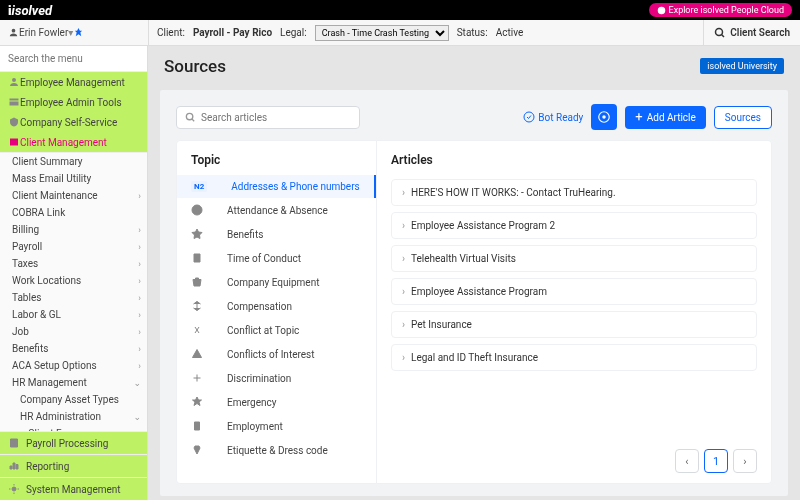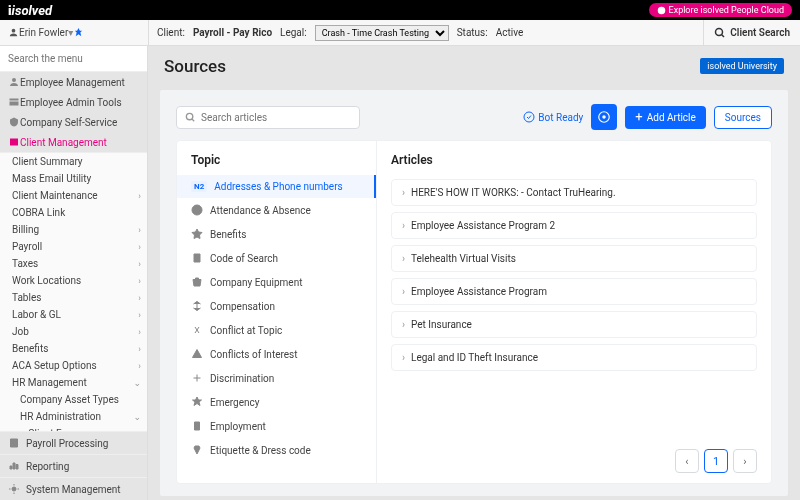--- a/index.html
+++ b/index.html
@@ -8,21 +8,21 @@
 .logo{color:#fff;font-weight:700;font-size:13px;font-style:italic}
 .logo b{color:#fff;font-style:normal}
 .explore-btn{background:#e6007e;color:#fff;border:none;border-radius:10px;padding:2px 8px;font-size:9px;display:flex;align-items:center;gap:3px}
 .userbar{height:26px;background:#f7f7f7;border-bottom:1px solid #ddd;display:flex;align-items:center}
 .user-left{width:148px;display:flex;align-items:center;padding:0 8px;font-size:10px;color:#444}
 .user-ico{width:11px;height:11px;fill:#555}
 .client-row{flex:1;display:flex;align-items:center;gap:8px;padding:0 8px;font-size:10px;color:#333;border-left:1px solid #ddd;height:100%}
 .client-row select{font-size:9px;border:1px solid #aaa;padding:1px 2px}
 .client-search{display:flex;align-items:center;gap:4px;padding:0 10px;font-size:10px;font-weight:600;border-left:1px solid #ddd;height:100%}
 .shell{display:flex;height:454px}
-.sidebar{width:148px;border-right:1px solid #ddd;background:#e5e5e5;display:flex;flex-direction:column;font-size:10px;overflow:hidden}
+.sidebar{width:148px;border-right:1px solid #ddd;background:#bef264;display:flex;flex-direction:column;font-size:10px;overflow:hidden}
 .search-menu{border:none;border-bottom:1px solid #eee;padding:7px 8px;font-size:10px;width:100%;outline:none}
 .nav-top>div{display:flex;align-items:flex-end;gap:0;padding:4px 8px;color:#444;cursor:pointer}
 .nav-top svg{width:12px;height:12px;fill:#888;flex-shrink:0}
 .nav-top .active{color:#e6007e}
 .nav-top .active svg{fill:#e6007e}
 .subnav{flex:1;overflow-y:auto;background:#fafafa;border-top:1px solid #eee;position:relative}
 .subnav::-webkit-scrollbar{width:9px}
 .subnav::-webkit-scrollbar-thumb{background:#bbb}
 .subnav .srow{padding:3px 6px 3px 12px;display:flex;align-items:flex-end;justify-content:space-between;cursor:pointer;color:#444}
 .subnav .srow.lvl2{padding-left:20px}
@@ -40,21 +40,21 @@
 .search-art input{border:none;outline:none;font-size:10px;flex:1}
 .spacer{flex:1}
 .bot-ready{color:#0a66ff;font-size:10px;display:flex;align-items:center;gap:3px}
 .icon-btn{width:26px;height:26px;border-radius:4px;background:#0a66ff;display:flex;align-items:center;justify-content:center;color:#fff;border:none}
 .add-btn{background:#0a66ff;color:#fff;border:none;border-radius:4px;padding:6px 10px;font-size:10px;display:flex;align-items:center;gap:4px}
 .sources-btn{background:#fff;color:#0a66ff;border:1px solid #0a66ff;border-radius:4px;padding:5px 10px;font-size:10px}
 .panels{flex:1;display:flex;background:#fff;margin:0 16px 12px;border-radius:4px;overflow:hidden;border:1px solid #eef0f3}
 .topic-col{width:200px;border-right:1px solid #eef0f3;display:flex;flex-direction:column}
 .col-title{font-size:12px;font-weight:600;padding:12px 14px 8px;color:#222}
 .topic-list{flex:1;overflow-y:auto}
-.topic-list .trow{display:flex;align-items:center;gap:7px;padding:6px 14px;font-size:10px;color:#444;cursor:pointer}
+.topic-list .trow{display:flex;align-items:center;gap:24px;padding:6px 14px;font-size:10px;color:#444;cursor:pointer}
 .topic-list .trow.active{color:#0a66ff;background:#f2f7ff;border-right:2px solid #0a66ff}
 .topic-list svg{width:12px;height:12px;fill:#888;flex-shrink:0}
 .art-col{flex:1;display:flex;flex-direction:column;position:relative}
 .art-list{flex:1;overflow-y:auto;padding:4px 14px}
 .arow{border:1px solid #eef0f3;border-radius:4px;margin-bottom:6px;padding:7px 10px;font-size:10px;color:#333;display:flex;align-items:center;gap:6px;cursor:pointer}
 .arow .chv{color:#999;font-size:10px}
 .pager{position:absolute;right:14px;bottom:10px;display:flex;gap:5px}
 .pager button{width:24px;height:24px;border:1px solid #d7dbe0;background:#fff;border-radius:4px;font-size:11px;color:#666;cursor:pointer}
 .pager button.cur{border-color:#0a66ff;color:#0a66ff}
 .nz{font-size:8px;font-weight:700;background:#eaf1ff;color:#0a66ff;border-radius:2px;padding:1px 3px}
@@ -268,21 +268,21 @@
               <div class="trow">
                 <svg viewBox="0 0 24 24" fill="none" stroke="#888" stroke-width="2">
                   <path d="M12 2l3 6 7 1-5 5 1 7-6-3-6 3 1-7-5-5 7-1z"></path>
                 </svg>
                 <span>Benefits</span>
               </div>
               <div class="trow">
                 <svg viewBox="0 0 24 24" fill="none" stroke="#888" stroke-width="2">
                   <path d="M6 4h12v16H6zM9 8h6M9 12h6M9 16h4"></path>
                 </svg>
-                <span>Code of Search</span>
+                <span>Time of Conduct</span>
               </div>
               <div class="trow">
                 <svg viewBox="0 0 24 24" fill="none" stroke="#888" stroke-width="2">
                   <path d="M4 7h16l-2 13H6zM9 7V4h6v3"></path>
                 </svg>
                 <span>Company Equipment</span>
               </div>
               <div class="trow">
                 <svg viewBox="0 0 24 24" fill="none" stroke="#888" stroke-width="2">
                   <path d="M12 3v18M5 8l7-5 7 5M5 16l7 5 7-5"></path>

